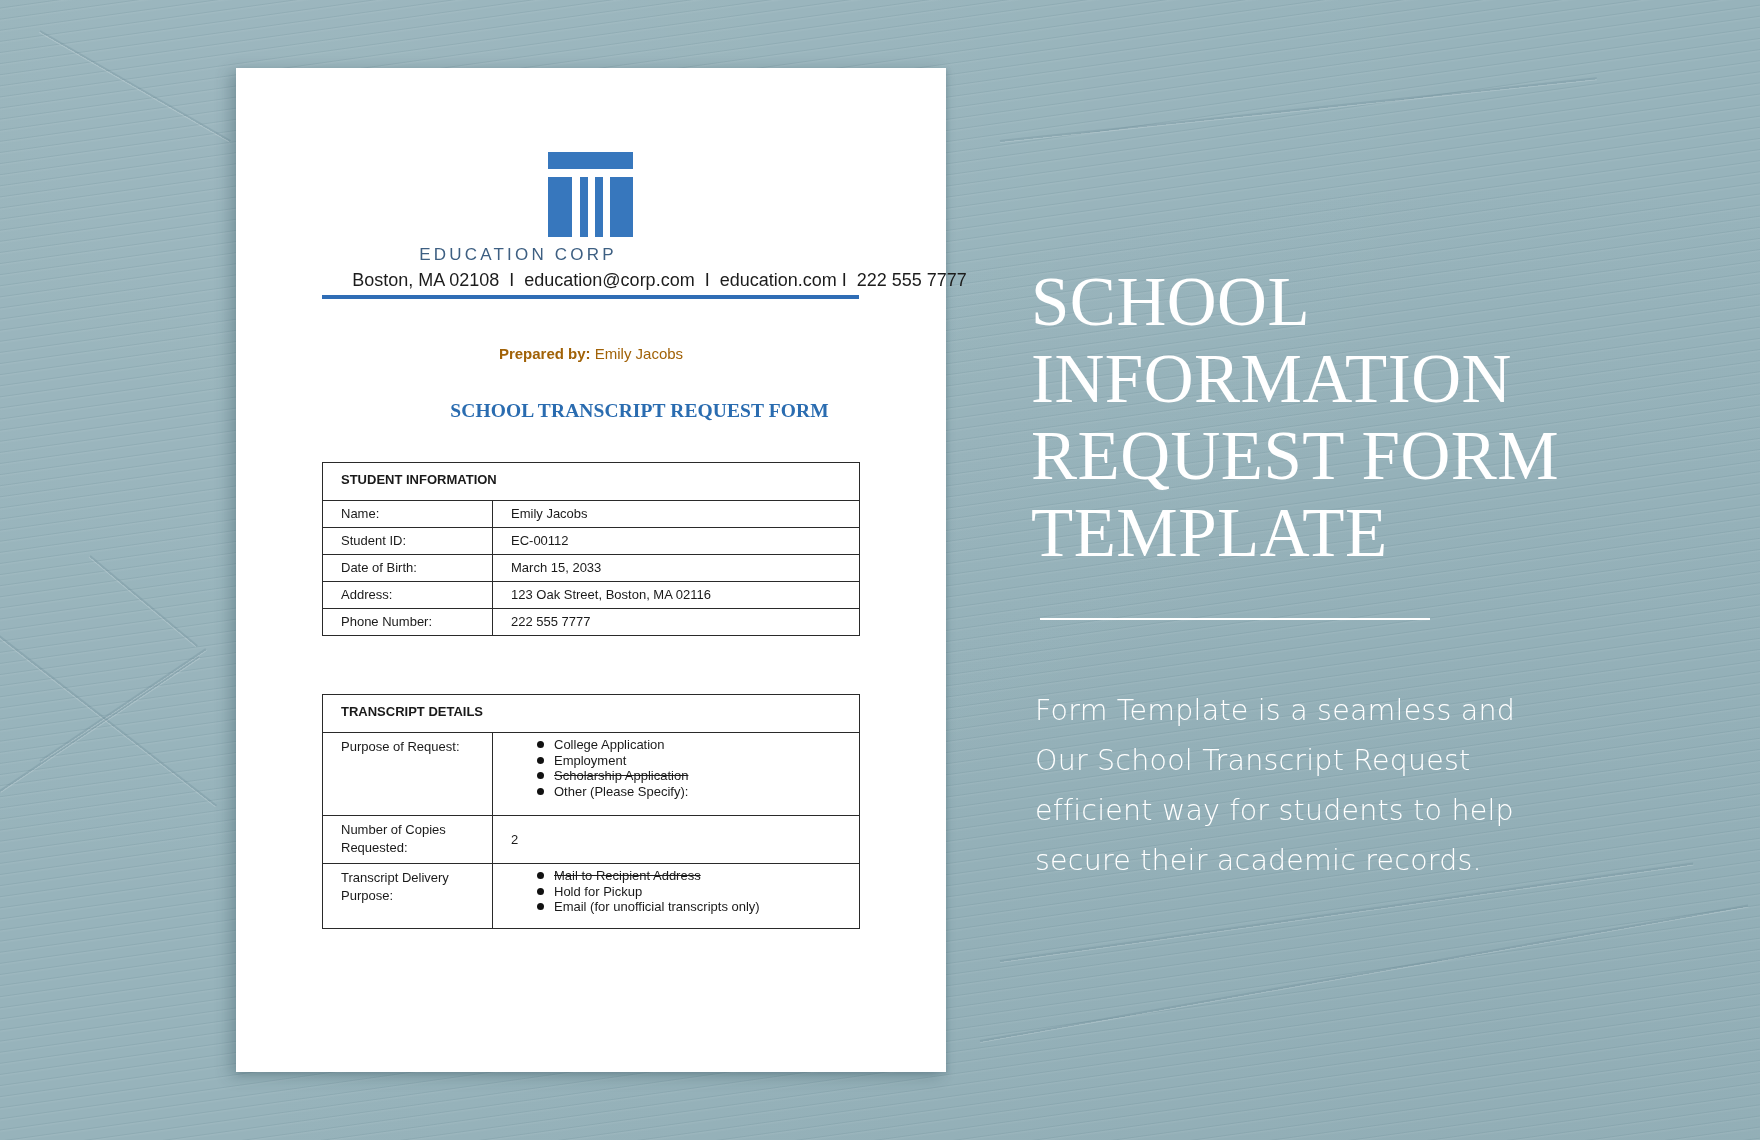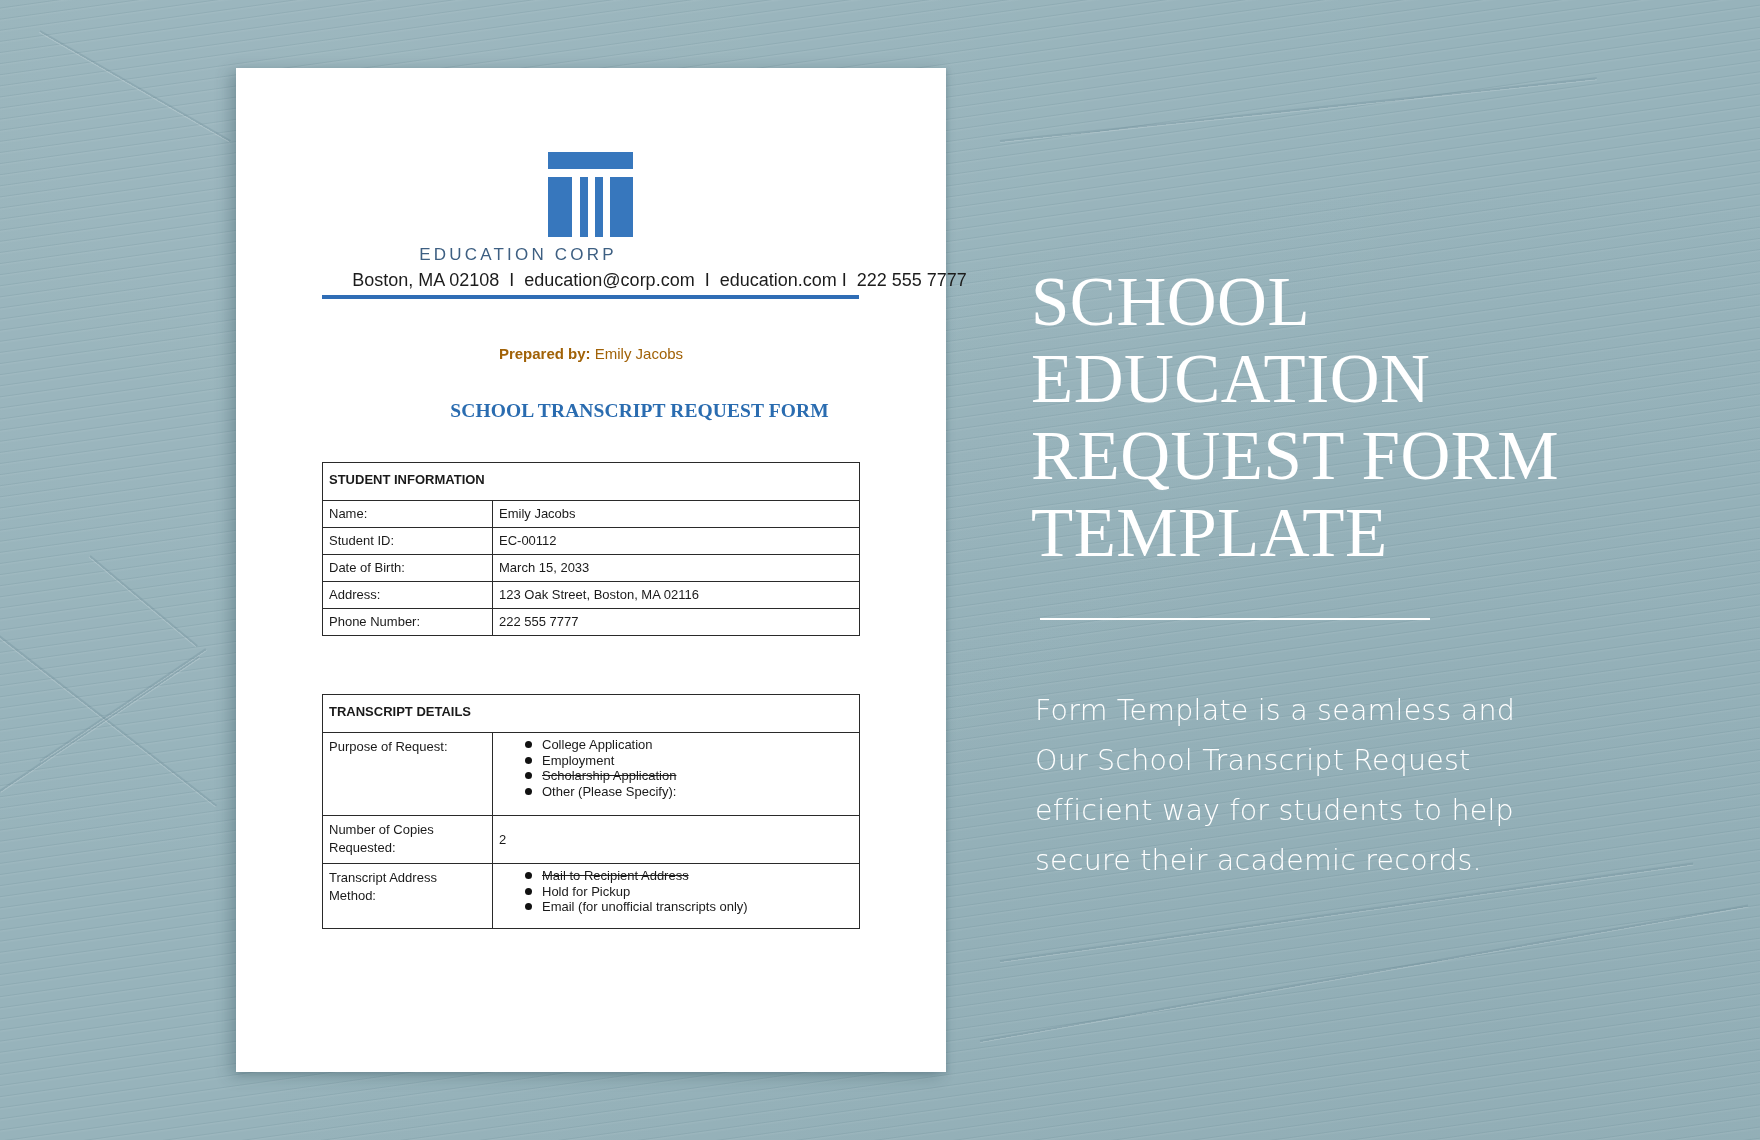--- a/index.html
+++ b/index.html
@@ -103,21 +103,21 @@
       position: absolute;
       left: 86px;
       width: 537px;
       border-collapse: collapse;
       font-size: 13px;
       color: #1a1a1a;
       table-layout: fixed;
     }
     table.form-table td {
       border: 1.6px solid #2a2a2a;
-      padding: 0 6px;
+      padding: 0 18px;
       vertical-align: middle;
       line-height: 17.5px;
     }
     table.form-table td.head {
       font-weight: bold;
       vertical-align: top;
       padding-top: 8px;
       height: 29px;
     }
     table.form-table col.c1 { width: 170px; }
@@ -271,36 +271,36 @@
           <li class="struck">Scholarship Application</li>
           <li>Other (Please Specify):</li>
         </ul>
       </td>
     </tr>
     <tr style="height:48px;">
       <td class="top">Number of Copies Requested:</td>
       <td>2</td>
     </tr>
     <tr style="height:65px;">
-      <td class="top">Transcript Address Method:</td>
+      <td class="top">Transcript Delivery Purpose:</td>
       <td class="list-cell">
         <ul class="bullets">
           <li class="struck">Mail to Recipient Address</li>
           <li>Hold for Pickup</li>
           <li>Email (for unofficial transcripts only)</li>
         </ul>
       </td>
     </tr>
   </tbody>
     </table>
 </div>
 
 <div class="hero-title">
   <div>SCHOOL</div>
-  <div>EDUCATION</div>
+  <div>INFORMATION</div>
   <div>REQUEST FORM</div>
   <div>TEMPLATE</div>
 </div>
 
 <div class="hero-rule"></div>
 
 <div class="hero-desc">
   <div>Form Template is a seamless and</div>
   <div>Our School Transcript Request</div>
   <div>efficient way for students to help</div>

